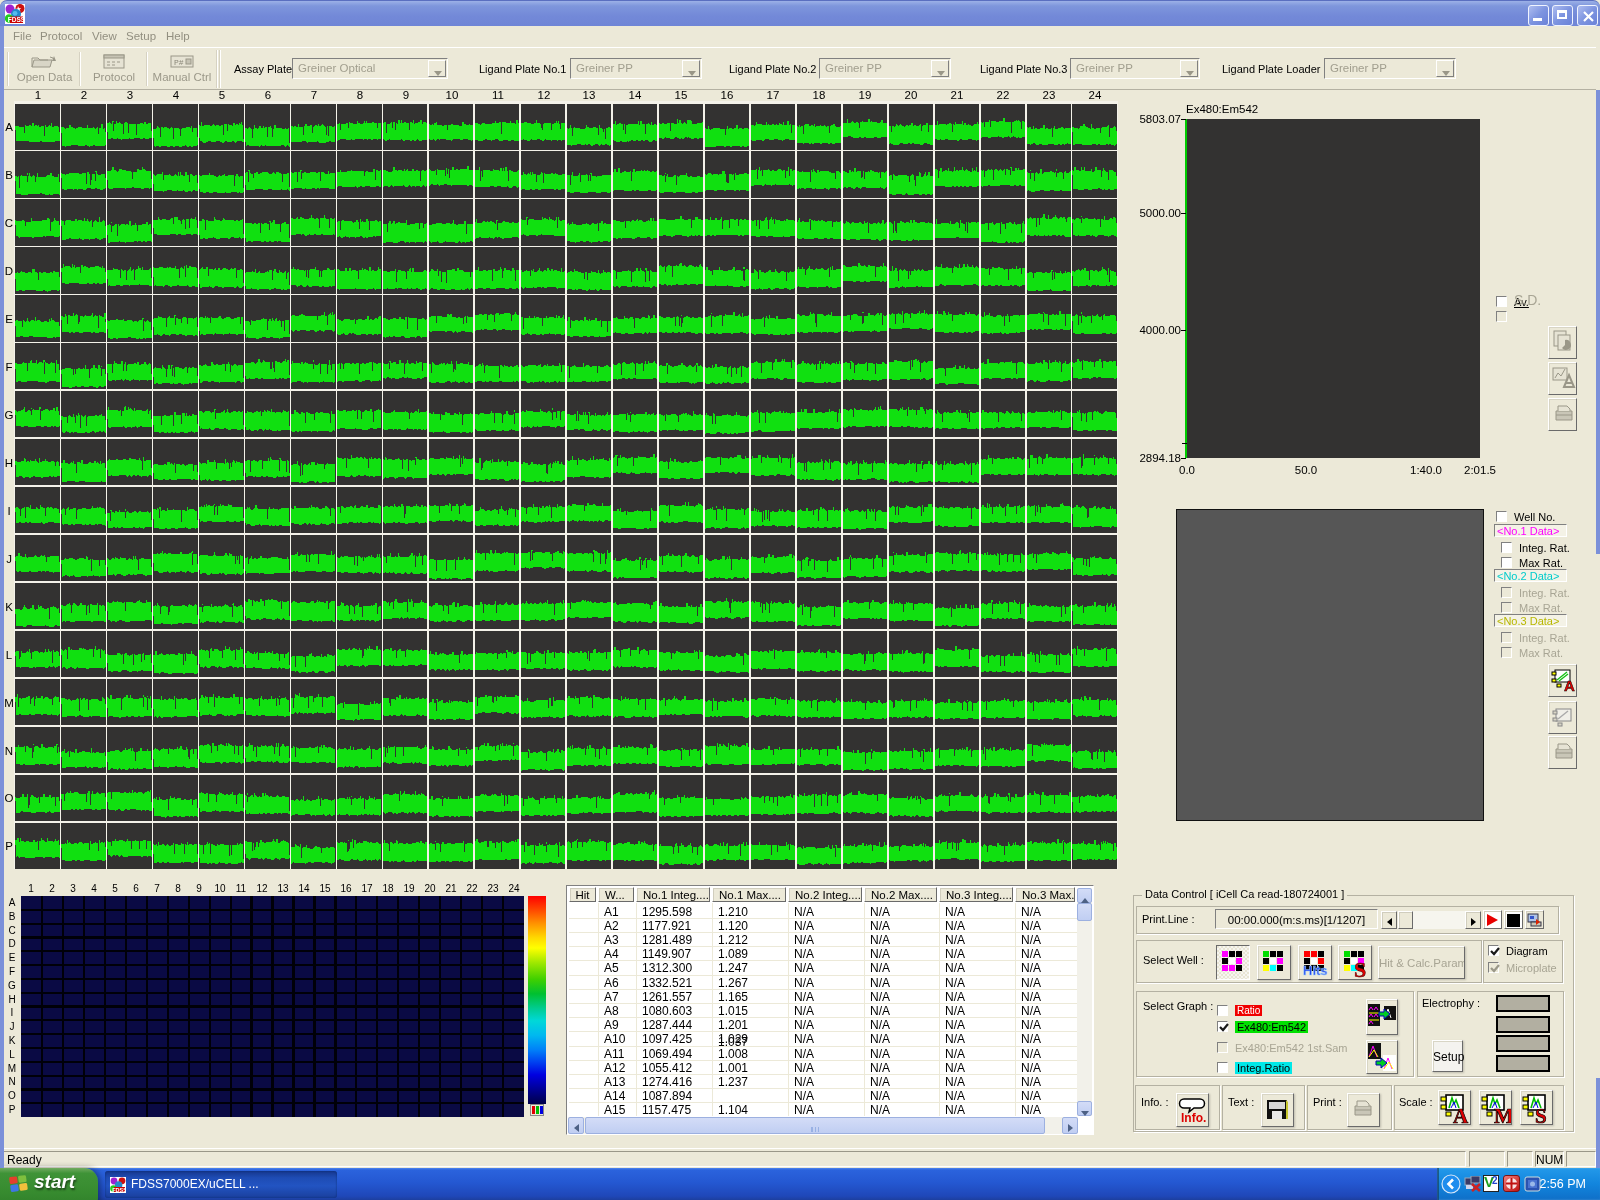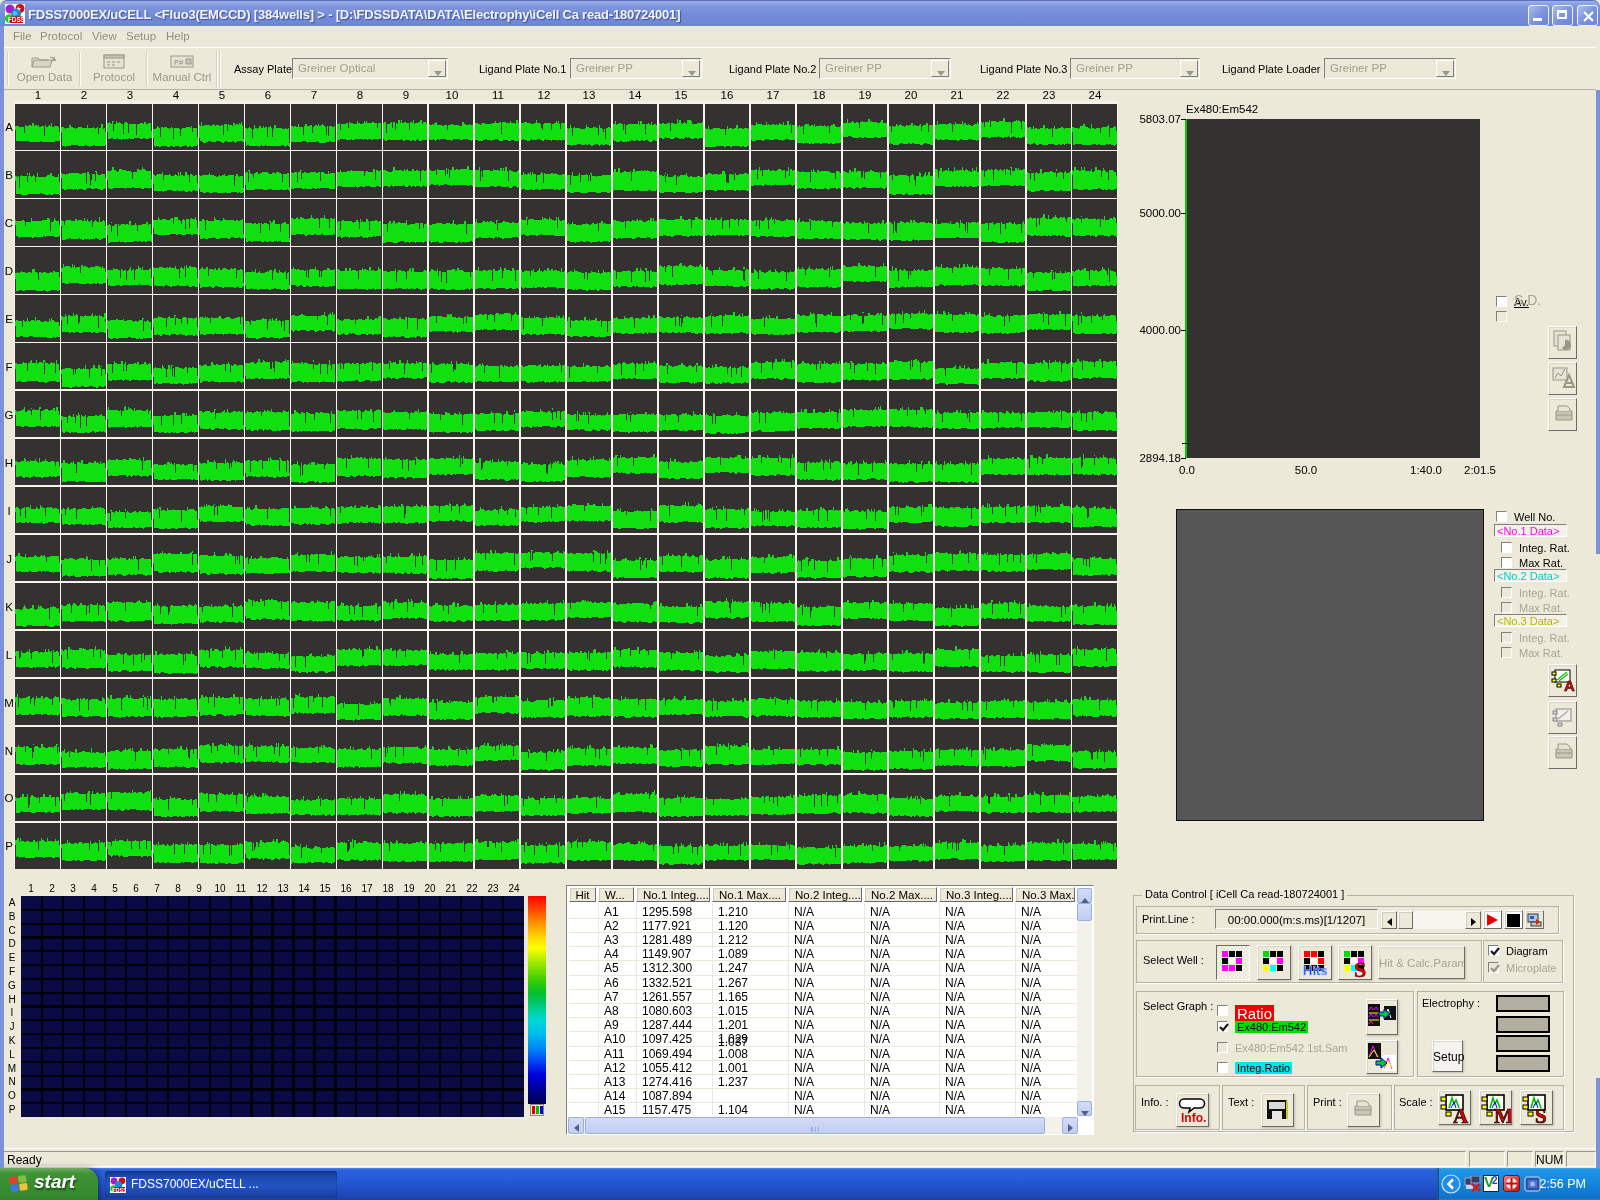--- a/index.html
+++ b/index.html
@@ -58,21 +58,20 @@
   <rect width="20" height="20" fill="#fff"></rect>
   <circle cx="5" cy="5" r="4.5" fill="#a020d0"></circle>
   <circle cx="15" cy="4.5" r="4.5" fill="#cc1010"></circle>
   <path d="M13 2l1 2.2 2.2-.3-1.6 1.6 1 2-2-.9-1.5 1.7.2-2.4-2-1 2.2-.5z" fill="#fff"></path>
   <circle cx="11" cy="10" r="5" fill="#2288cc"></circle>
   <circle cx="10" cy="9.3" r="2.4" fill="#55bbee"></circle>
   <circle cx="4" cy="14.5" r="4.2" fill="#22cc22"></circle>
   <rect x="5" y="12.5" width="13" height="6.5" fill="#cc0000"></rect>
   <text x="11.5" y="18" font-size="6.5" font-weight="bold" fill="#fff" text-anchor="middle" font-family="Liberation Sans">FDSS</text>
  </svg>
- <span id="title-text">FDSS7000EX/uCELL &lt;Fluo3(EMCCD) [384wells] &gt; - [D:\FDSSDATA\DATA\Electrophy\iCell Ca read-180724001]</span>
  <div class="winbtn" style="right:51px">
       <div style="position:absolute;left:4px;bottom:4px;width:9px;height:3px;background:#fff"></div>
     </div>
  <div class="winbtn" style="right:27px">
       <div style="position:absolute;left:4px;top:4px;width:10px;height:9px;border:2px solid #fff;border-top-width:3px"></div>
     </div>
  <div class="winbtn" style="right:2px;"><svg width="21" height="21">
         <path d="M6 6l9 9M15 6l-9 9" stroke="#fff" stroke-width="2.2"></path>
       </svg></div>
 </div>
@@ -555,21 +554,21 @@
 <div style="position:absolute;left:1506px;top:945px;font-size:11px;color:#000;white-space:nowrap;">Diagram</div>
 <div style="position:absolute;left:1488px;top:962px;width:11px;height:11px;background:#ece9d8;border-top:1px solid #808080;border-left:1px solid #808080;border-bottom:1px solid #fff;border-right:1px solid #fff;">
     <svg width="13" height="13" style="position:absolute;left:-1px;top:-1px">
       <path d="M3 6l3 3 5-6" stroke="#9a9788" stroke-width="2.2" fill="none"></path>
     </svg>
   </div>
 <div style="position:absolute;left:1506px;top:962px;font-size:11px;color:#a8a594;white-space:nowrap;">Microplate</div>
 <div style="position:absolute;left:1136px;top:991px;width:278px;height:86px;border:1px solid #b4b1a2;box-shadow:1px 1px 0 #fff;"></div>
 <div class="lab12" style="left:1143px;top:1000px">Select Graph :</div>
 <div style="position:absolute;left:1217px;top:1005px;width:11px;height:11px;background:#fff;border-top:1px solid #808080;border-left:1px solid #808080;border-bottom:1px solid #fff;border-right:1px solid #fff;"></div>
-<div style="position:absolute;left:1235px;top:1005px;font-size:15px;color:#000;white-space:nowrap;background:#f00000;color:#fff;padding:0 2px">Ratio</div>
+<div style="position:absolute;left:1235px;top:1005px;font-size:10px;color:#000;white-space:nowrap;background:#f00000;color:#fff;padding:0 2px">Ratio</div>
 <div style="position:absolute;left:1217px;top:1021px;width:11px;height:11px;background:#fff;border-top:1px solid #808080;border-left:1px solid #808080;border-bottom:1px solid #fff;border-right:1px solid #fff;">
     <svg width="13" height="13" style="position:absolute;left:-1px;top:-1px">
       <path d="M3 6l3 3 5-6" stroke="#1a1a1a" stroke-width="2.2" fill="none"></path>
     </svg>
   </div>
 <div style="position:absolute;left:1235px;top:1021px;font-size:11px;color:#000;white-space:nowrap;background:#00e000;padding:0 2px">Ex480:Em542</div>
 <div style="position:absolute;left:1217px;top:1042px;width:11px;height:11px;background:#ece9d8;border-top:1px solid #808080;border-left:1px solid #808080;border-bottom:1px solid #fff;border-right:1px solid #fff;"></div>
 <div style="position:absolute;left:1235px;top:1042px;font-size:11px;color:#a8a594;white-space:nowrap;">Ex480:Em542 1st.Sam</div>
 <div style="position:absolute;left:1217px;top:1062px;width:11px;height:11px;background:#fff;border-top:1px solid #808080;border-left:1px solid #808080;border-bottom:1px solid #fff;border-right:1px solid #fff;"></div>
 <div style="position:absolute;left:1235px;top:1062px;font-size:11px;color:#000;white-space:nowrap;background:#00e8e8;padding:0 2px">Integ.Ratio</div>

